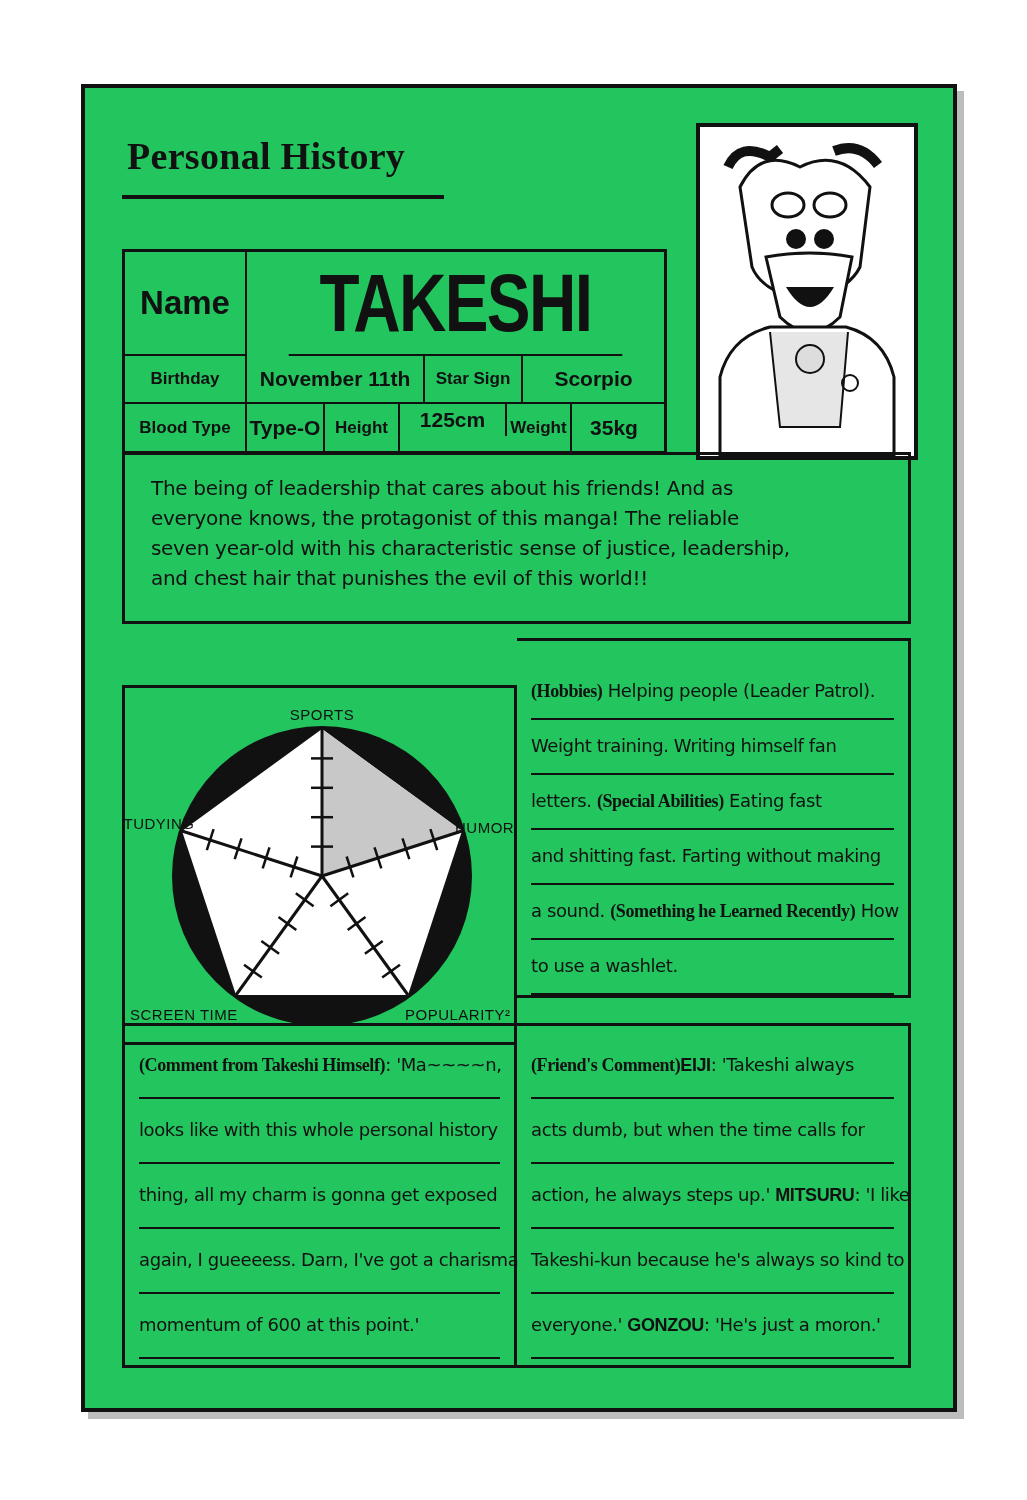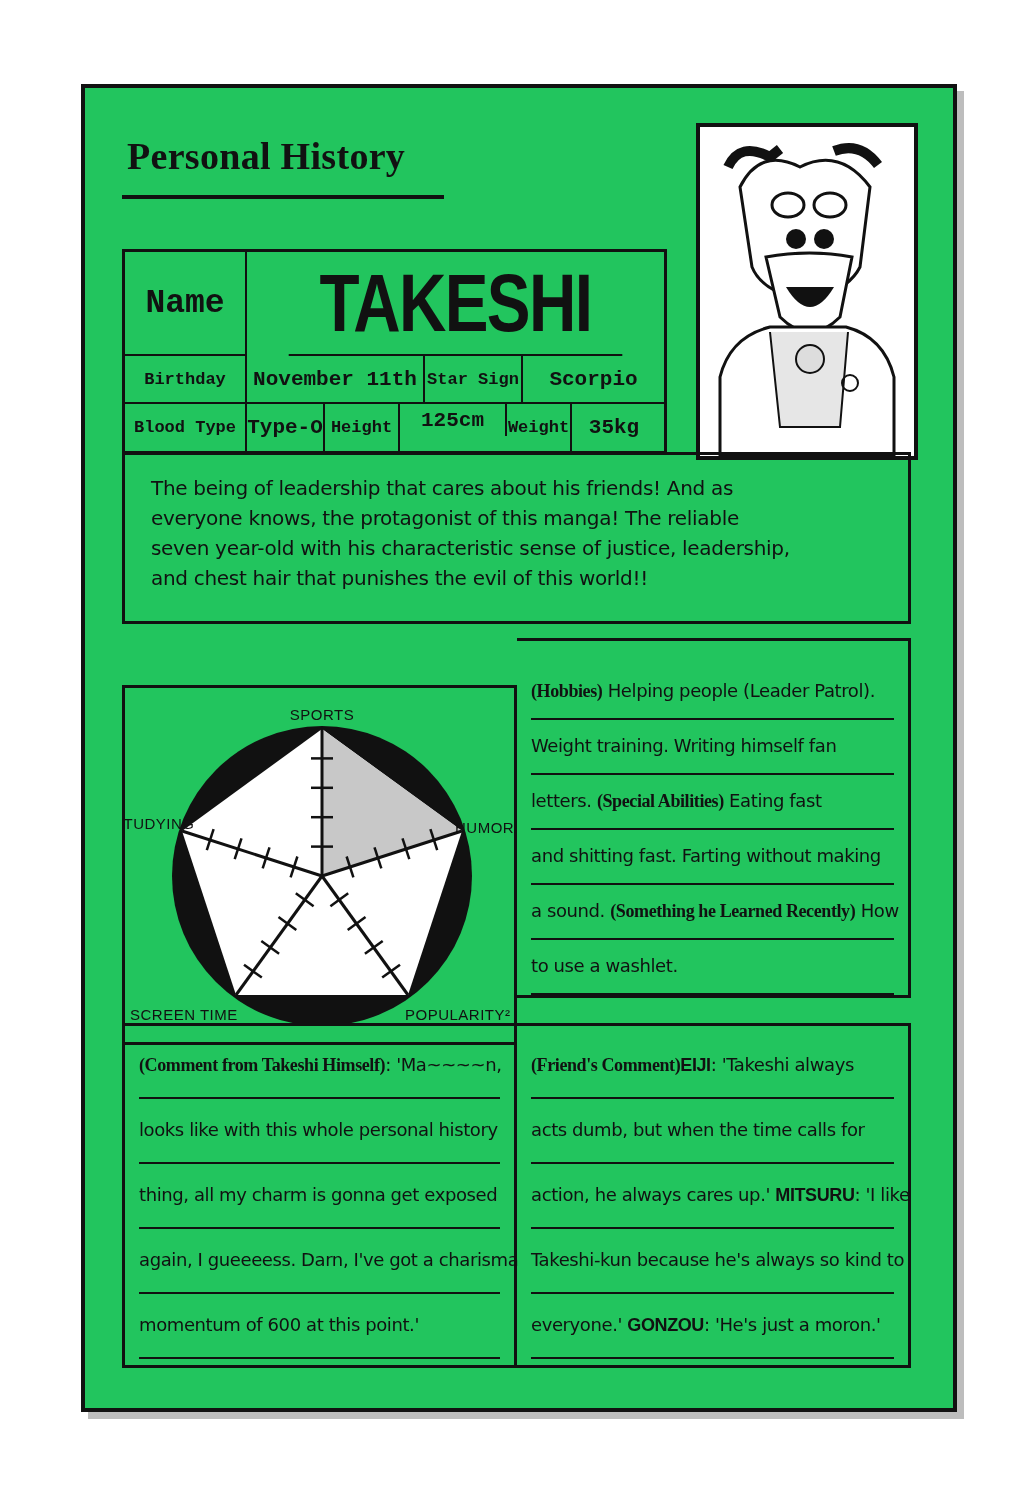--- a/index.html
+++ b/index.html
@@ -3,21 +3,21 @@
 <meta charset="utf-8">
 <style>
   html,body{margin:0;padding:0;background:#fff;}
   body{width:1027px;height:1500px;position:relative;overflow:hidden;font-family:"Liberation Serif",serif;color:#111;}
   .page{position:absolute;left:81px;top:84px;width:868px;height:1320px;border:4px solid #111;background:#22c55e;box-shadow:7px 7px 0 #bdbdbd;}
   .abs{position:absolute;}
   .title{left:42px;top:46px;font-size:38px;font-weight:bold;font-family:"Liberation Serif",serif;letter-spacing:0.3px;}
   .title-rule{left:37px;top:107px;width:322px;height:4px;background:#111;}
   .portrait{left:611px;top:35px;width:214px;height:329px;border:4px solid #111;background:#fff;}
   .tbl{left:37px;top:161px;width:539px;height:199px;border:3px solid #111;border-right-width:3px;}
-  .cell{position:absolute;border-right:2px solid #111;border-bottom:2px solid #111;display:flex;align-items:center;justify-content:center;font-weight:bold;font-family:Liberation Mono, monospace;box-sizing:border-box;white-space:nowrap;}
+  .cell{position:absolute;border-right:2px solid #111;border-bottom:2px solid #111;display:flex;align-items:center;justify-content:center;font-weight:bold;font-family:Liberation Sans, sans-serif;box-sizing:border-box;white-space:nowrap;}
   .desc{left:37px;top:364px;width:789px;height:172px;border:3px solid #111;box-sizing:border-box;padding:18px 26px;}
   .hand{font-family:"DejaVu Sans",sans-serif;font-size:20px;line-height:30px;letter-spacing:-0.3px;}
   .chartbox{left:37px;top:550px;width:395px;height:360px;border:3px solid #111;box-sizing:border-box;margin-top:47px;}
   .hobbybox{left:432px;top:550px;width:394px;height:360px;border:3px solid #111;border-left:none;box-sizing:border-box;padding:24px 14px 0 14px;}
   .lined{border-bottom:2px solid #111;height:55px;display:flex;align-items:center;padding-bottom:2px;box-sizing:border-box;font-family:"DejaVu Sans",sans-serif;font-size:18px;letter-spacing:-0.4px;white-space:nowrap;}
   .lined b{font-family:"Liberation Serif",serif;font-size:18px;}
   .cbox{top:935px;height:345px;border:3px solid #111;box-sizing:border-box;padding:8px 14px 0 14px;}
   .cbox .lined{height:65px;}
   .nm{font-family:"Liberation Sans",sans-serif;font-weight:bold;}
   .axis-label{font-family:"Liberation Sans",sans-serif;font-size:15px;fill:#111;letter-spacing:0.5px;}
@@ -158,21 +158,21 @@
   </div>
 
   <div class="abs cbox" style="left:432px;width:394px;border-left:none;">
     <div class="lined">
         <span><b>(Friend's Comment)</b><span class="nm">EIJI</span><span>: 'Takeshi always</span></span>
       </div>
     <div class="lined">
         <span>acts dumb, but when the time calls for</span>
       </div>
     <div class="lined">
-        <span><span>action, he always cares up.' </span><span class="nm">MITSURU</span><span>: 'I like</span></span>
+        <span><span>action, he always steps up.' </span><span class="nm">MITSURU</span><span>: 'I like</span></span>
       </div>
     <div class="lined">
         <span>Takeshi-kun because he's always so kind to</span>
       </div>
     <div class="lined">
         <span><span>everyone.' </span><span class="nm">GONZOU</span><span>: 'He's just a moron.'</span></span>
       </div>
   </div>
 
 </div>

